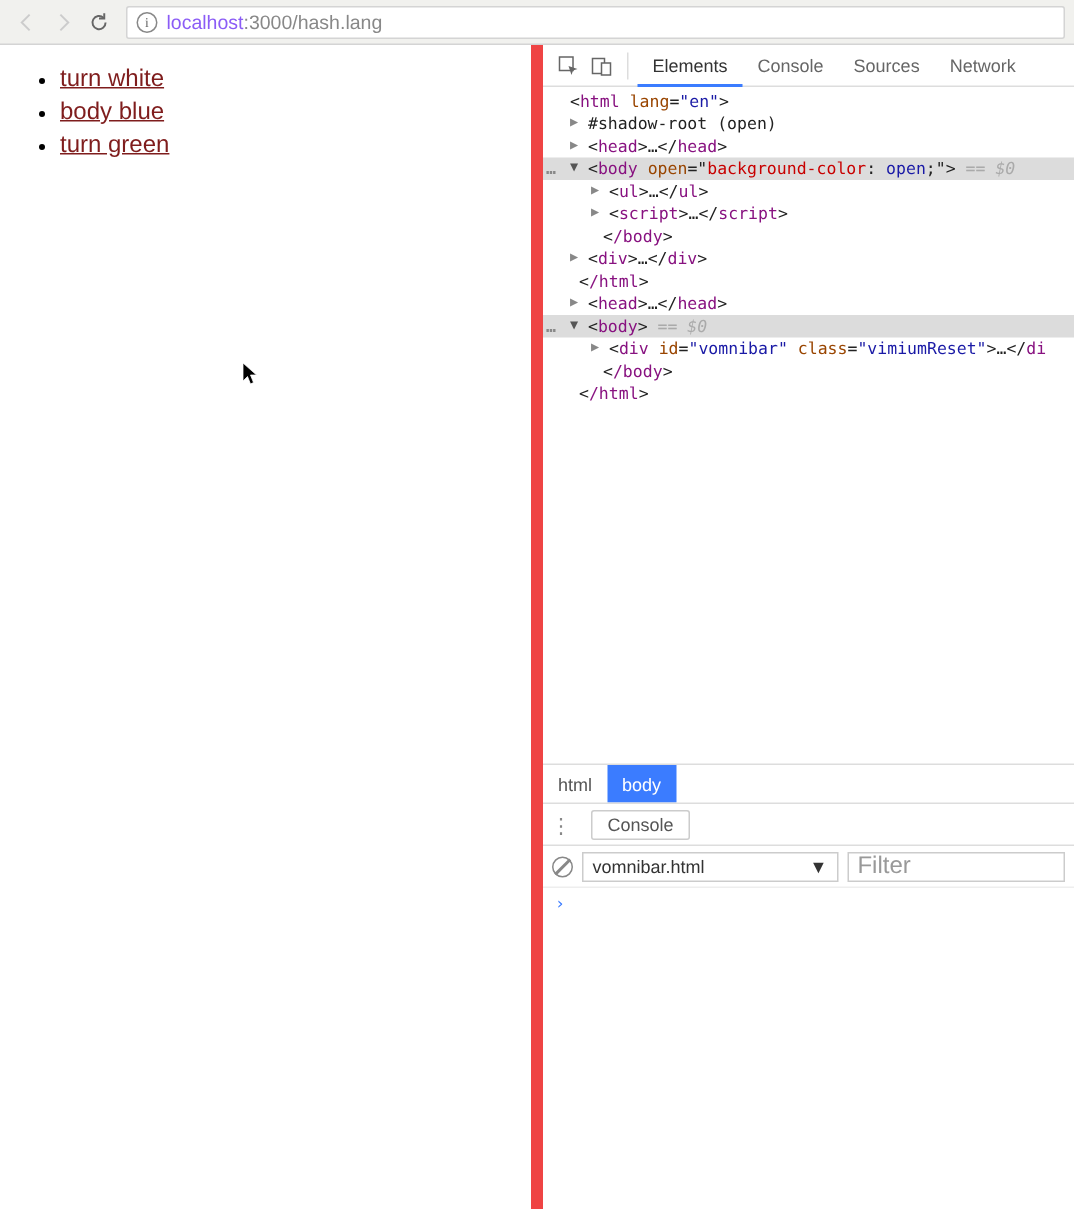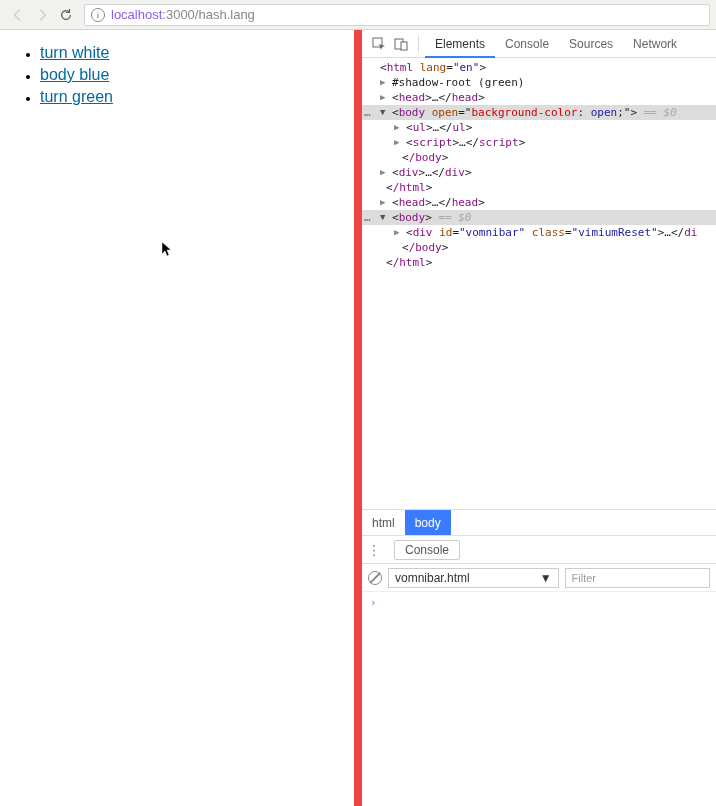--- a/index.html
+++ b/index.html
@@ -9,21 +9,21 @@
 .nav-btn.disabled { color: #ccc; }
 .nav-btn svg { width: 14px; height: 14px; }
 .addr-bar { flex: 1; height: 22px; background: #fff; border: 1px solid #d4d4d4; border-radius: 2px; margin-left: 6px; display: flex; align-items: center; padding: 0 6px; font-size: 13px; color: #333; }
 .addr-host { color: #8b5cf6; }
 .addr-path { color: #888; }
 .info-icon { width: 14px; height: 14px; border: 1px solid #888; border-radius: 50%; display: flex; align-items: center; justify-content: center; font-size: 9px; color: #666; margin-right: 6px; font-family: serif; }
 .main { display: flex; height: 776px; }
 .page-pane { width: 354px; background: #fff; padding: 14px 10px; position: relative; }
 .page-pane ul { list-style: disc; padding-left: 30px; }
 .page-pane li { margin-bottom: 4px; }
-.page-pane a { color: #0369a1; text-decoration: underline; font-size: 16px; margin-top: 16px; }
+.page-pane a { color: #7f1d1d; text-decoration: underline; font-size: 16px; margin-top: 16px; }
 .cursor { position: absolute; left: 162px; top: 212px; }
 .devtools { flex: 1; border-left: 8px solid #ef4444; display: flex; flex-direction: column; background: #fff; min-width: 0; }
 .dt-toolbar { height: 28px; border-bottom: 1px solid #ddd; display: flex; align-items: center; padding-left: 6px; }
 .dt-icon { width: 22px; height: 22px; display: flex; align-items: center; justify-content: center; color: #666; }
 .dt-sep { width: 1px; height: 18px; background: #ddd; margin: 0 6px; }
 .dt-tab { padding: 0 10px; height: 28px; line-height: 28px; font-size: 12px; color: #666; }
 .dt-tab.active { color: #333; border-bottom: 2px solid #3b7cff; }
 .dom-tree { flex: 1; overflow: hidden; padding: 2px 0; font-family: Menlo, monospace; font-size: 11px; color: #222; }
 .dom-line { white-space: nowrap; padding: 0 4px; line-height: 15px; position: relative; padding-left: 18px; }
 .dom-line.selected { background: #dcdcdc; }
@@ -39,21 +39,21 @@
 .frame-label a { color: #1155cc; text-decoration: underline; }
 .breadcrumb { height: 26px; border-top: 1px solid #ddd; display: flex; align-items: stretch; font-family: -apple-system, Arial, sans-serif; font-size: 12px; }
 .crumb { padding: 0 10px; display: flex; align-items: center; color: #555; }
 .crumb.active { background: #3b7cff; color: #fff; }
 .console-drawer { border-top: 1px solid #ddd; flex: 0 0 auto; }
 .cd-tab { display: flex; align-items: center; height: 28px; border-bottom: 1px solid #ddd; }
 .cd-title { border: 1px solid #ccc; border-radius: 2px; padding: 2px 10px; margin-left: 8px; color: #555; }
 .cd-menu { width: 24px; text-align: center; color: #888; font-size: 14px; }
 .cd-ctrl { display: flex; align-items: center; height: 28px; border-bottom: 1px solid #eee; padding: 0 6px; gap: 6px; }
 .cd-select { border: 1px solid #ccc; height: 20px; display: flex; align-items: center; padding: 0 6px; font-size: 12px; color: #333; gap: 70px; }
-.cd-filter { border: 1px solid #ccc; height: 20px; padding: 0 6px; font-size: 11px; color: #999; flex: 1; display: flex; align-items: center; }
+.cd-filter { border: 1px solid #ccc; height: 20px; padding: 0 6px; font-size: 16px; color: #999; flex: 1; display: flex; align-items: center; }
 .cd-body { height: 214px; padding: 4px 8px; color: #3b7cff; font-family: Menlo, monospace; font-size: 11px; }
 .clear-icon { width: 14px; height: 14px; border: 1.5px solid #888; border-radius: 50%; position: relative; }
 .clear-icon::after { content: ""; position: absolute; width: 14px; height: 1.5px; background: #888; top: 5px; left: -1px; transform: rotate(-45deg); }
 </style>
 </head>
 <body>
 
 <div class="browser-toolbar">
   <div class="nav-btn disabled">
       <svg viewBox="0 0 16 16">
@@ -106,21 +106,21 @@
         </div>
       <div class="dt-sep"></div>
       <div class="dt-tab active">Elements</div>
       <div class="dt-tab">Console</div>
       <div class="dt-tab">Sources</div>
       <div class="dt-tab">Network</div>
     </div>
 
     <div class="dom-tree">
       <div class="dom-line">&lt;<span class="tag">html</span> <span class="attr">lang</span>=<span class="val">"en"</span>&gt;</div>
-      <div class="dom-line" style="padding-left:30px"><span class="tri" style="left:18px">▶</span><span class="text-node">#shadow-root (green)</span></div>
+      <div class="dom-line" style="padding-left:30px"><span class="tri" style="left:18px">▶</span><span class="text-node">#shadow-root (open)</span></div>
       <div class="dom-line" style="padding-left:30px"><span class="tri" style="left:18px">▶</span>&lt;<span class="tag">head</span>&gt;<span>…</span>&lt;/<span class="tag">head</span>&gt;</div>
       <div class="dom-line selected" style="padding-left:30px"><span class="dots">…</span><span class="tri" style="left:18px;color:#555">▼</span>&lt;<span class="tag">body</span> <span class="attr">open</span>="<span style="color:#c80000">background-color</span>: <span style="color:#1a1aa6">open</span>;"&gt;<span class="eq0"> == $0</span></div>
       <div class="dom-line" style="padding-left:44px"><span class="tri" style="left:32px">▶</span>&lt;<span class="tag">ul</span>&gt;<span>…</span>&lt;/<span class="tag">ul</span>&gt;</div>
       <div class="dom-line" style="padding-left:44px"><span class="tri" style="left:32px">▶</span>&lt;<span class="tag">script</span>&gt;<span>…</span>&lt;/<span class="tag">script</span>&gt;</div>
       <div class="dom-line" style="padding-left:40px">&lt;<span class="tag">/body</span>&gt;</div>
       <div class="dom-line" style="padding-left:30px"><span class="tri" style="left:18px">▶</span>&lt;<span class="tag">div</span>&gt;<span>…</span>&lt;/<span class="tag">div</span>&gt;</div>
       <div class="dom-line" style="padding-left:24px">&lt;<span class="tag">/html</span>&gt;</div>
 
 
       <div class="dom-line" style="padding-left:30px"><span class="tri" style="left:18px">▶</span>&lt;<span class="tag">head</span>&gt;<span>…</span>&lt;/<span class="tag">head</span>&gt;</div>

